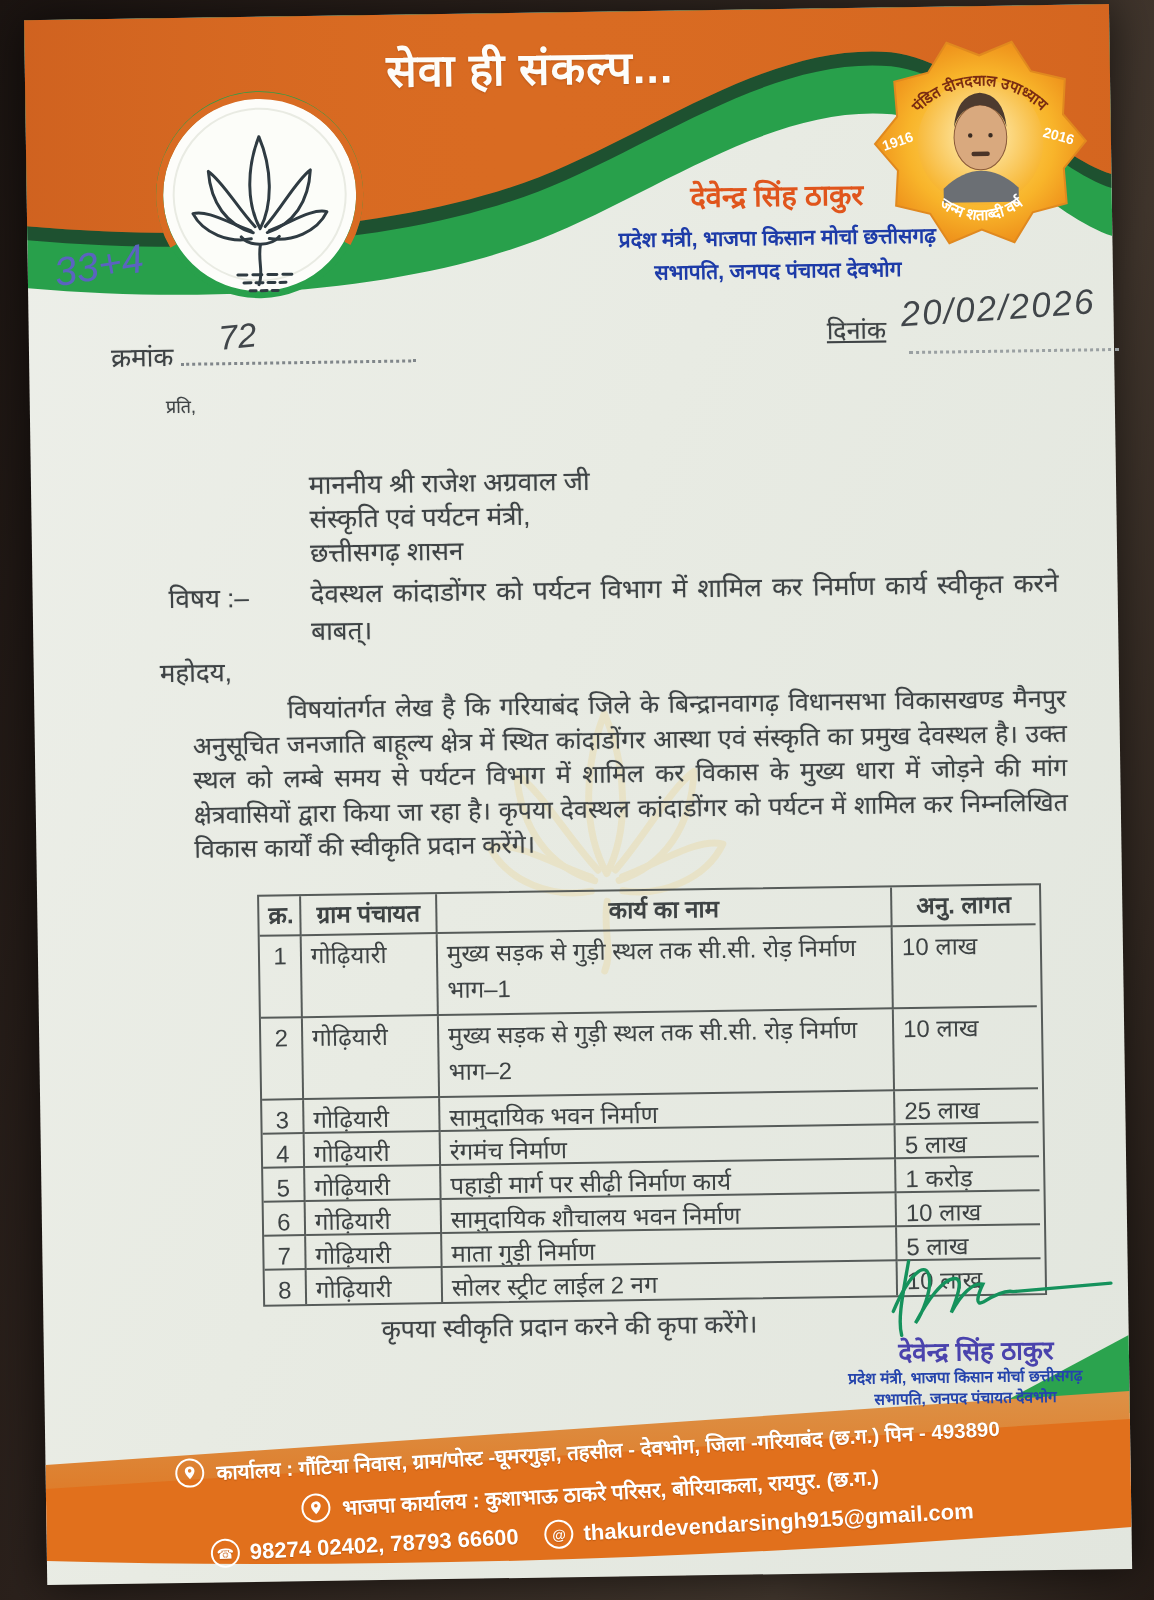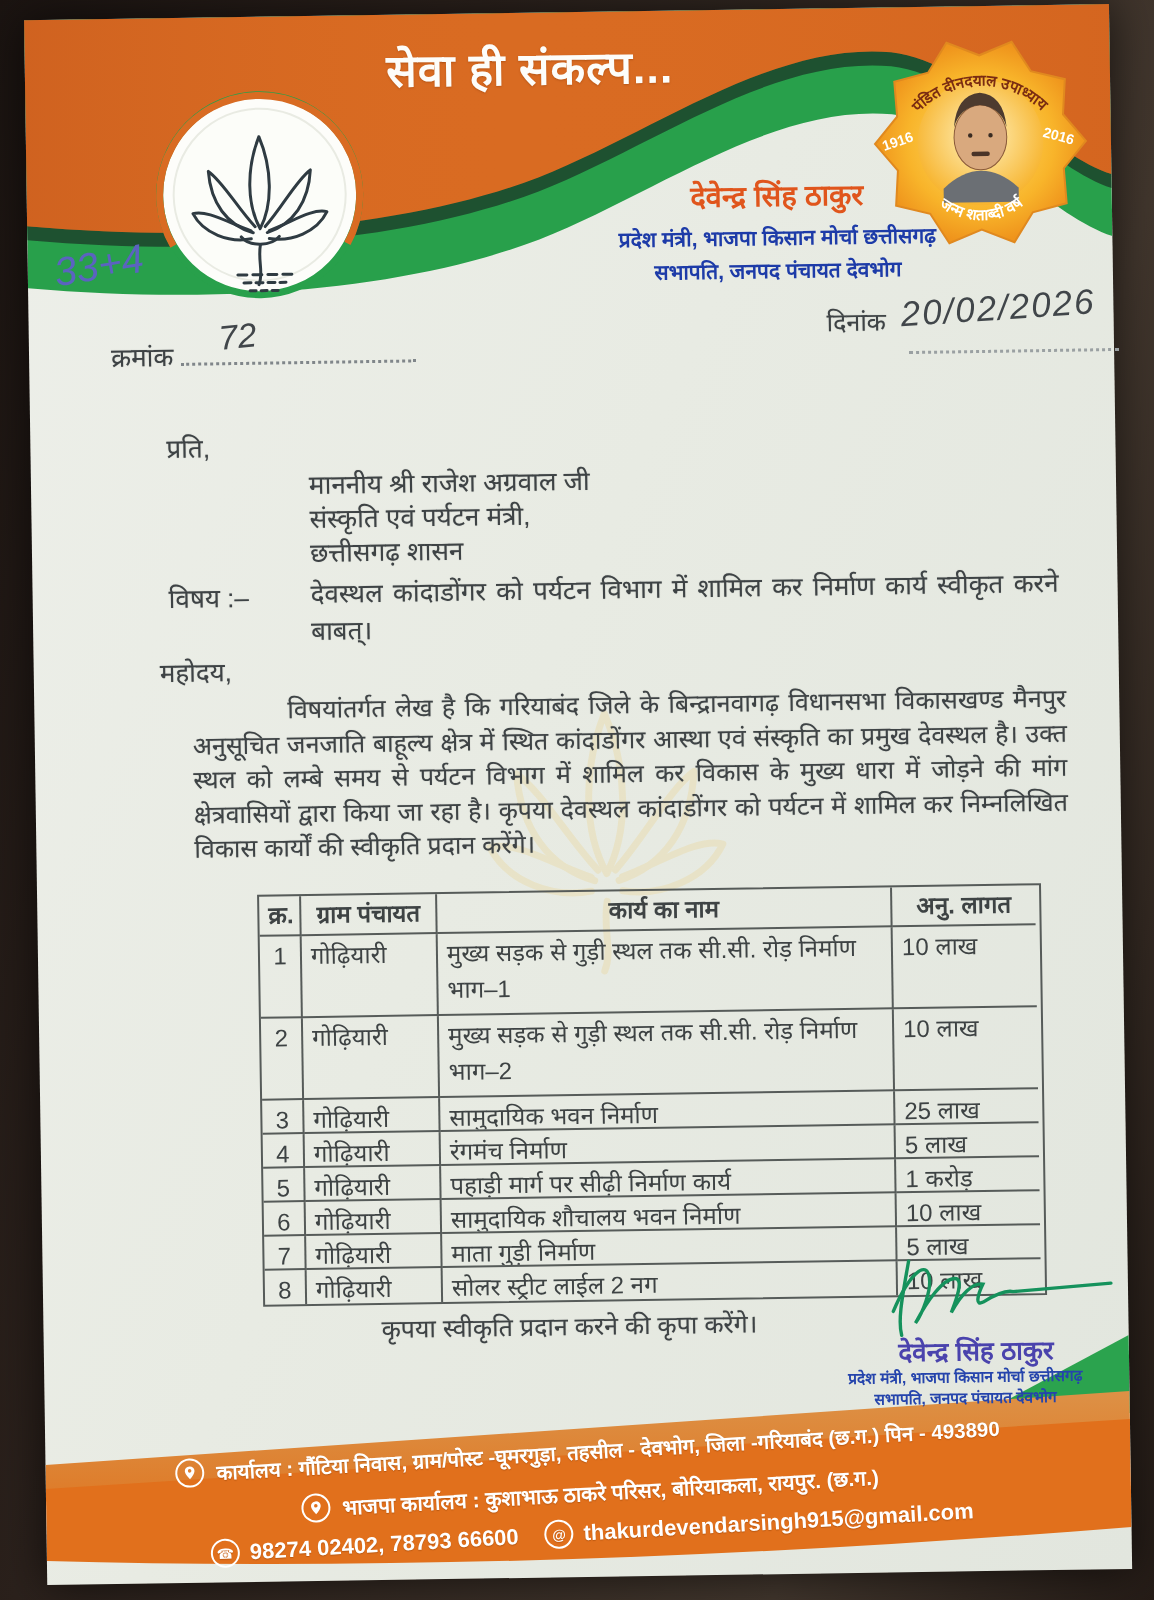--- a/index.html
+++ b/index.html
@@ -25,25 +25,25 @@
   .who{left:530px;top:166px;width:440px;text-align:center;z-index:3;}
   .who .nm{font-size:29px;font-weight:bold;color:#e0551c;}
   .who .t1{font-size:21px;font-weight:bold;color:#1d3ba8;margin-top:9px;}
   .who .t2{font-size:21px;font-weight:bold;color:#1d3ba8;margin-top:5px;}
   
   .hand{font-style:italic;color:#41464a;}
   .note33{left:26px;top:224px;font-size:40px;color:#5b63c0;transform:rotate(-9deg);font-style:italic;z-index:3;}
   .kram{left:82px;top:320px;font-size:26px;z-index:3;}
   .kram .dots{display:inline-block;width:235px;border-bottom:3px dotted #80868a;height:22px;margin-left:8px;}
   .kramval{left:190px;top:300px;font-size:34px;transform:rotate(-5deg);z-index:4;}
-  .dina{left:798px;top:296px;font-size:25px;z-index:3;white-space:nowrap;}
+  .dina{left:798px;top:304px;font-size:25px;z-index:3;white-space:nowrap;text-decoration:underline;}
   .dinaval{left:872px;top:282px;font-size:35px;transform:rotate(-3deg);z-index:4;white-space:nowrap;letter-spacing:2px;}
   .dinadots{left:880px;top:342px;width:210px;border-bottom:3px dotted #9aa0a2;height:2px;z-index:3;}
   
-  .prati{left:136px;top:412px;font-size:26px;}
+  .prati{left:136px;top:376px;font-size:18px;}
   .recip{left:278px;top:452px;font-size:26px;line-height:34px;}
   .vlabel{left:136px;top:562px;font-size:26px;}
   .subject{left:278px;top:560px;width:748px;font-size:26px;line-height:37px;text-align:justify;}
   .maho{left:126px;top:636px;font-size:26px;}
   .bodytxt{left:158px;top:676px;width:874px;font-size:25px;line-height:34.5px;text-align:justify;text-indent:95px;z-index:1;}
   
   .tbl{left:220px;top:878px;width:780px;border:2px solid #565b59;display:grid;
        grid-template-columns:42px 136px 455px 143px;
        grid-template-rows:40px 82px 82px 34px 34px 34px 34px 34px 34px;
        background:transparent;z-index:1;font-size:24px;color:#3e4344;}

